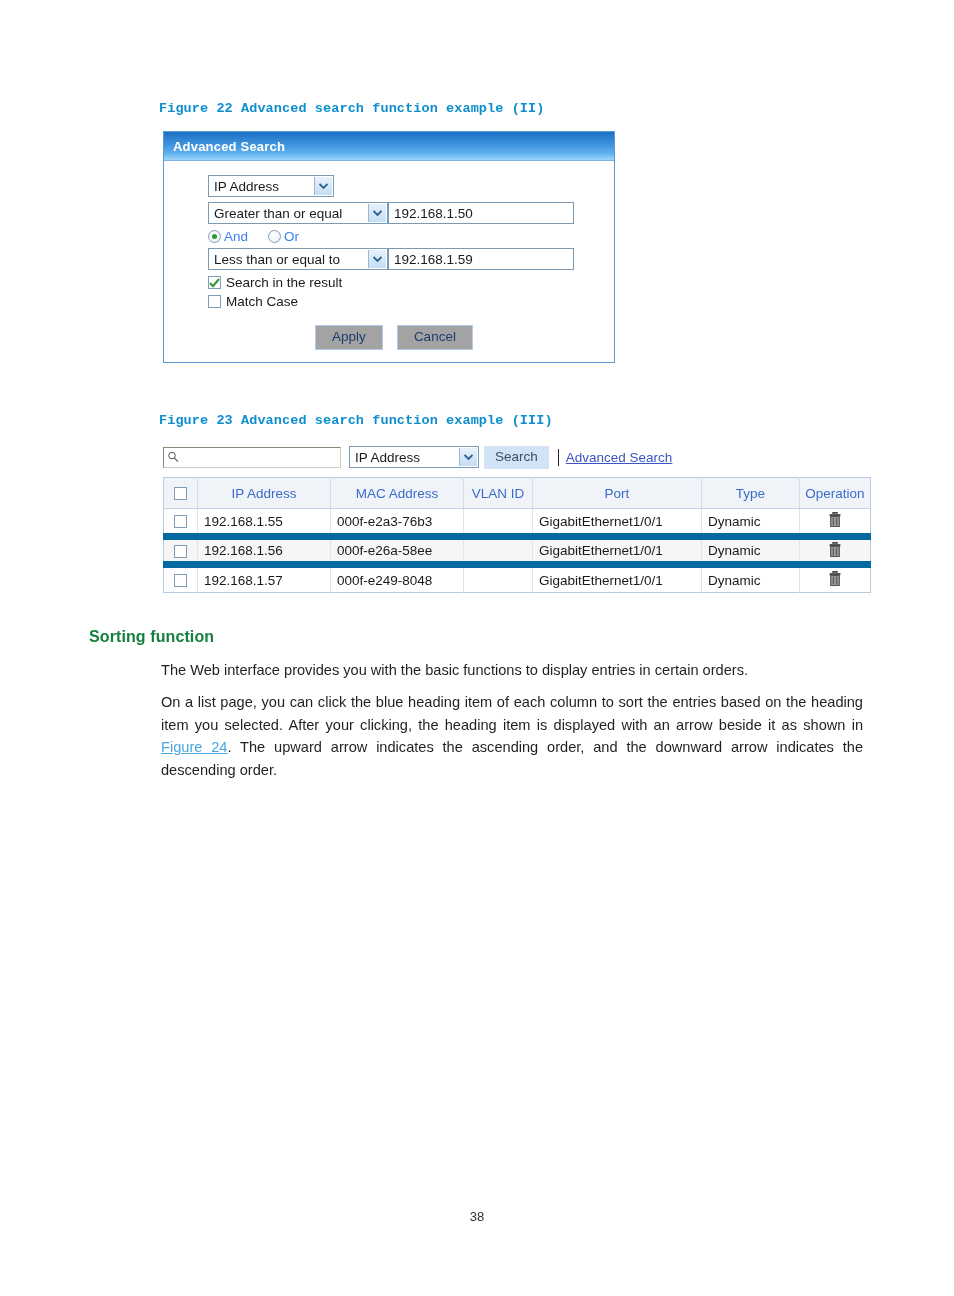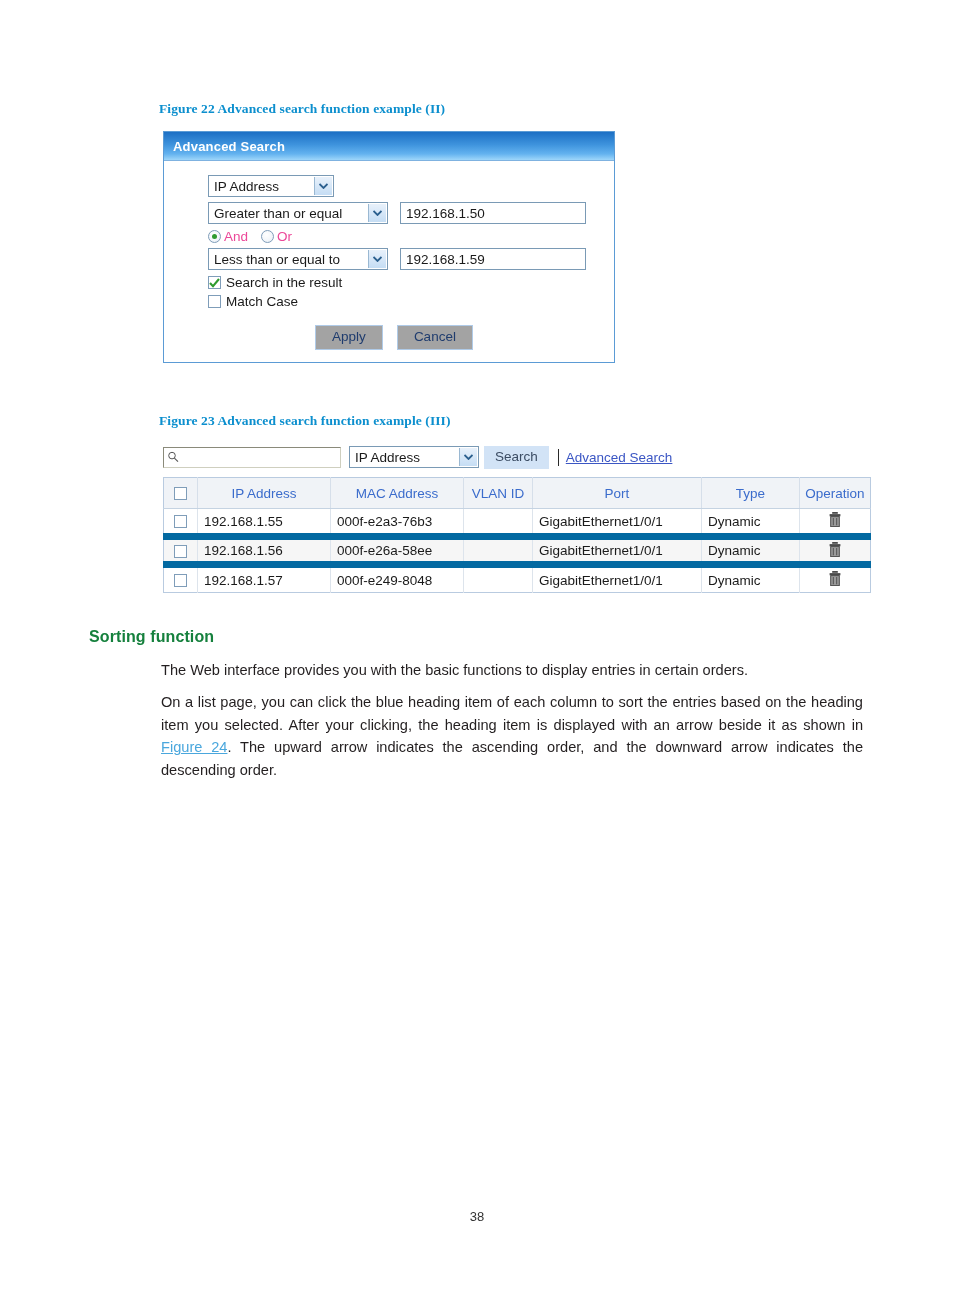--- a/index.html
+++ b/index.html
@@ -12,21 +12,21 @@
     height: 1296px;
     position: relative;
     font-family: "Liberation Sans", sans-serif;
     color: #231f20;
     overflow: hidden;
   }
 
   
   .fig-caption {
     position: absolute;
-    font-family: Liberation Serif, serif;
+    font-family: Liberation Mono, monospace;
     font-weight: bold;
     font-size: 13.5px;
     color: #0c8fce;
     letter-spacing: 0.1px;
     white-space: nowrap;
   }
 
   .section-heading {
     position: absolute;
     font-family: "Liberation Sans", sans-serif;
@@ -136,21 +136,20 @@
     width: 186px;
     border: 1px solid #7a9ab5;
     background: #ffffff;
     box-sizing: border-box;
     display: flex;
     align-items: center;
     padding-left: 5px;
     font-size: 13.5px;
     font-family: "Liberation Sans", sans-serif;
     color: #1a1a1a;
-    margin-left: 12px;
   }
 
   .radio-row {
     display: flex;
     align-items: center;
     margin-left: 36px;
     margin-top: 4px;
     margin-bottom: 4px;
     font-size: 13.5px;
   }
@@ -164,21 +163,21 @@
     align-items: center;
     justify-content: center;
     margin-right: 3px;
   }
   .radio.checked::after {
     content: "";
     width: 5px; height: 5px;
     border-radius: 50%;
     background: #2f9b2f;
   }
-  .radio-label { margin-right: 13px; color: #ec4899; }
+  .radio-label { margin-right: 20px; color: #3b82f6; }
 
   .check-row {
     display: flex;
     align-items: center;
     margin-left: 36px;
     margin-top: 4px;
     font-size: 13.5px;
     color: #1a1a1a;
   }
   .cbox {

